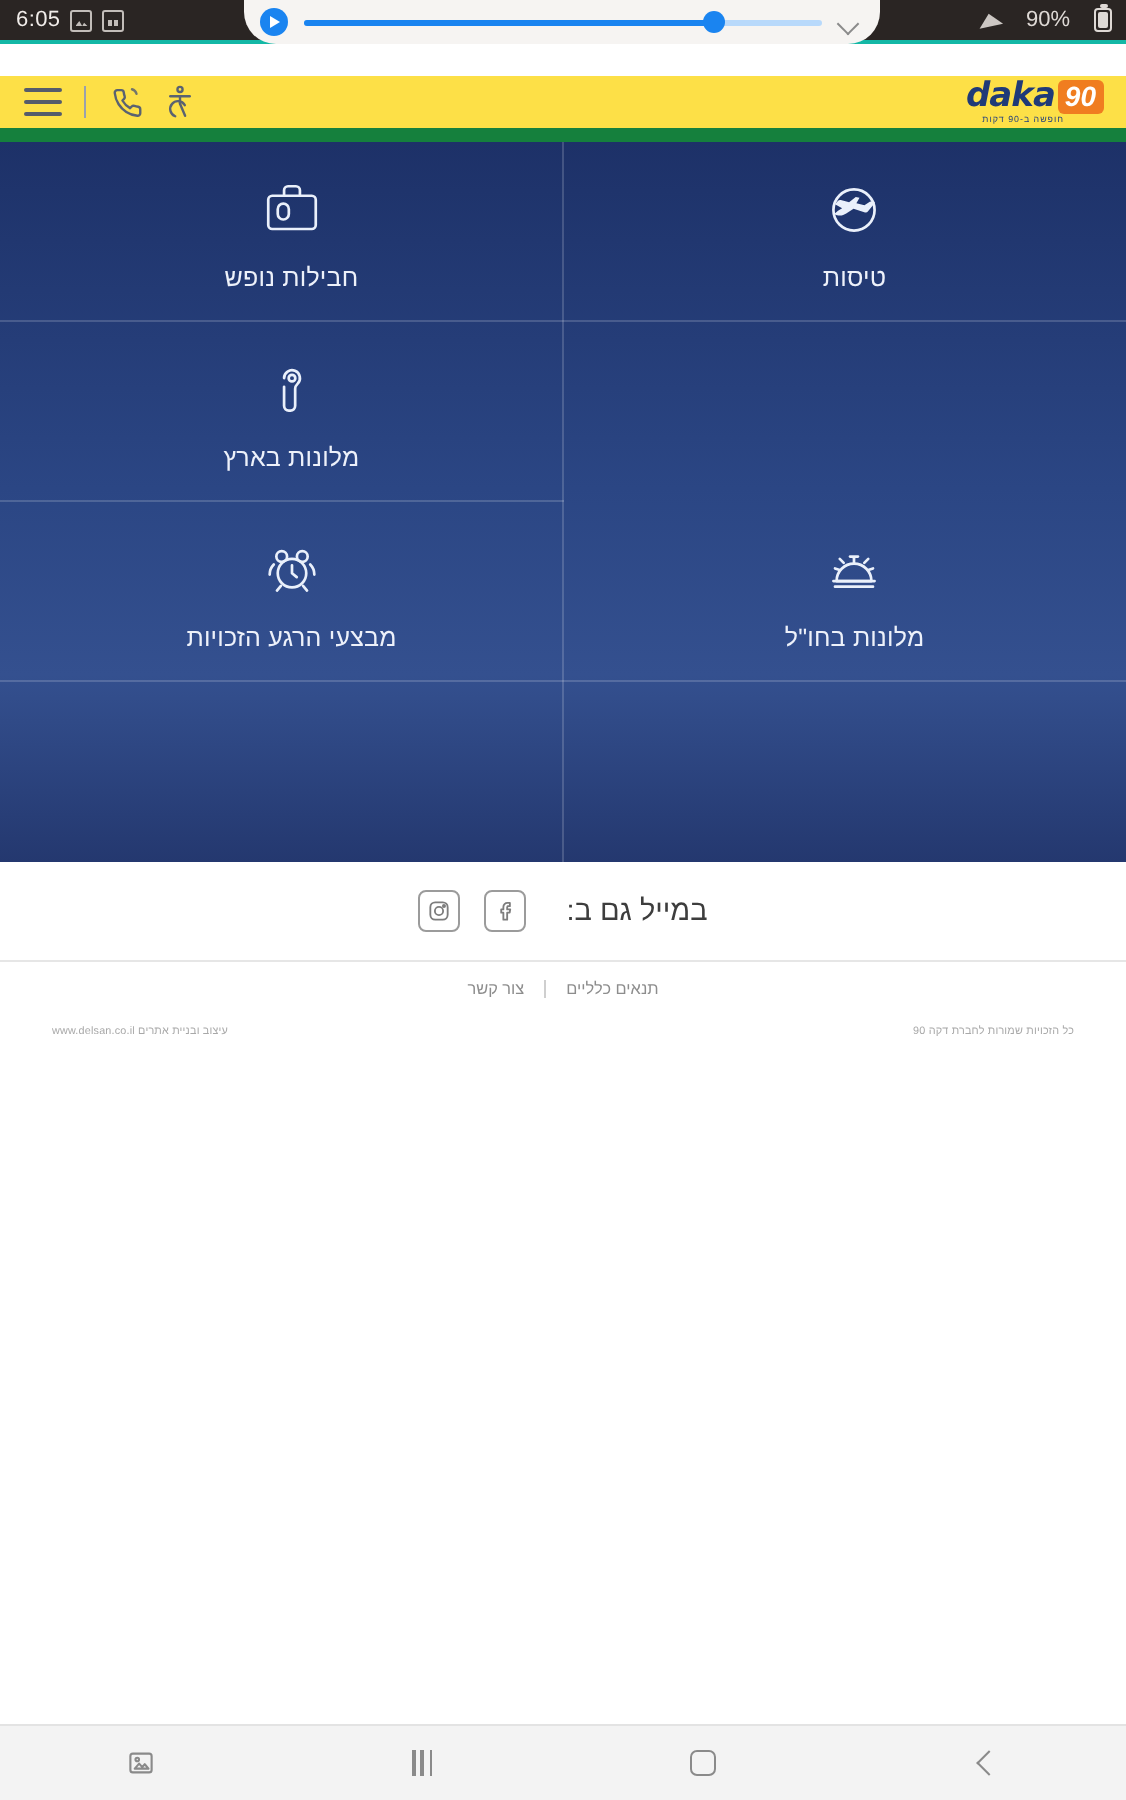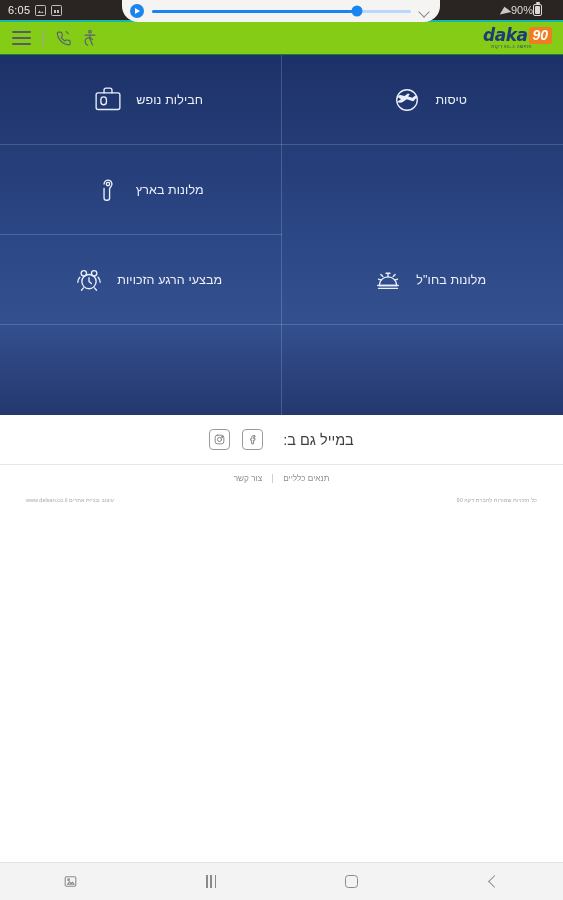--- a/index.html
+++ b/index.html
@@ -60,22 +60,22 @@
   .sb-mini-icon.alt::after {
     clip-path: none;
     height: 3px;
     left: 2px; right: 2px; bottom: 2px;
     background: repeating-linear-gradient(90deg,#cfcac6 0 2px,transparent 2px 3px);
   }
   .sb-right {
     margin-left: auto;
     display: flex;
     align-items: center;
-    gap: 0;
-    padding-right: 21px;
+    gap: 12px;
+    padding-right: 7px;
     color: #ded9d5;
     font-size: 11px;
     z-index: 3;
   }
   .sb-batt-pct { font-size: 11px; }
   .sb-batt {
     width: 9px; height: 12px;
     border: 1.2px solid #ded9d5;
     border-radius: 2px;
     position: relative;
@@ -162,27 +162,28 @@
     left: 1px; top: 2px;
     width: 7px; height: 7px;
     border-right: 1.6px solid #8b8b8b;
     border-bottom: 1.6px solid #8b8b8b;
     transform: rotate(45deg);
   }
 
   
   .appbar {
     height: 33px;
-    background: #84cc16;
+    background: #fde047;
     display: flex;
     align-items: center;
     justify-content: space-between;
     padding: 0 9px 0 12px;
     flex: 0 0 auto;
-    border-bottom: 1px solid #15803d;
+    border-bottom: 7px solid #15803d;
+    margin-top: 16px;
   }
   .appbar-left { display: flex; align-items: center; gap: 9px; }
   .hamburger {
     width: 19px; height: 14px;
     display: flex; flex-direction: column; justify-content: space-between;
     cursor: pointer;
   }
   .hamburger span {
     display: block; height: 2.2px; background: #555c6b; border-radius: 1px;
   }
@@ -225,21 +226,21 @@
     flex: 0 0 auto;
     background: linear-gradient(180deg, #1d3168 0%, #2b4684 48%, #34508f 74%, #24386f 100%);
     display: grid;
     grid-template-columns: 1fr 1fr;
     grid-auto-rows: 90px;
     position: relative;
   }
   .tile {
     position: relative;
     display: flex;
-    flex-direction: row;
+    flex-direction: column;
     align-items: center;
     justify-content: center;
     gap: 8px;
     color: #eef2fa;
     cursor: pointer;
     padding-left: 10px;
   }
   .tile::after {
     content: "";
     position: absolute;

